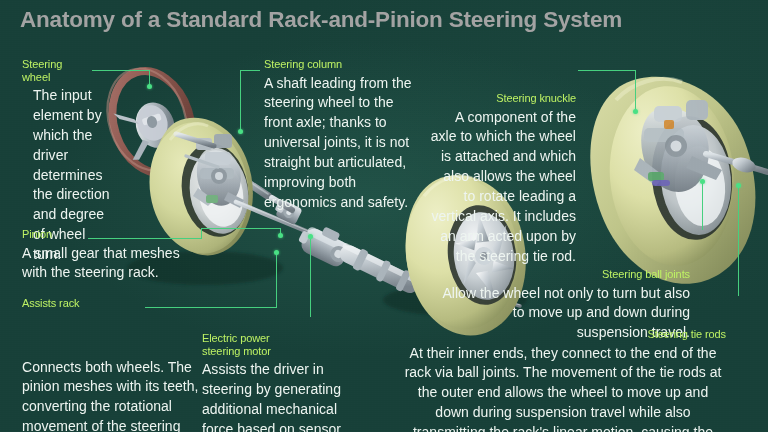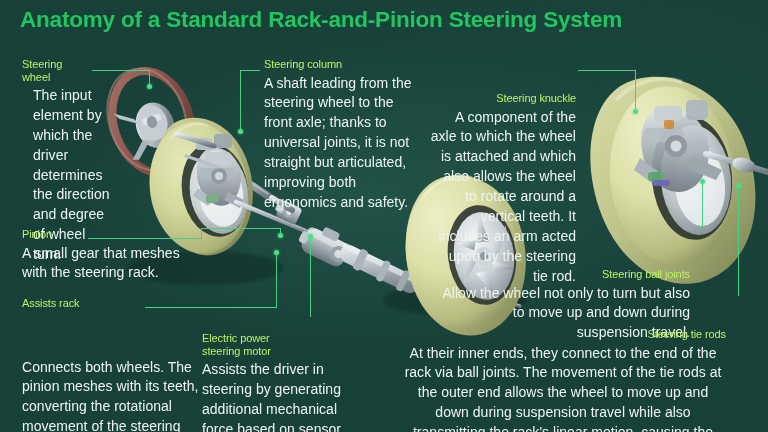--- a/index.html
+++ b/index.html
@@ -37,21 +37,21 @@
 
   
   .title {
     position: absolute;
     left: 20px;
     top: 8px;
     width: 730px;
     font-size: 22.5px;
     font-weight: 700;
     letter-spacing: -0.2px;
-    color: #22c55e;
+    color: #a3a3a3;
     line-height: 1.1;
     white-space: nowrap;
   }
 
   
   .callout { position: absolute; }
   .callout h3 {
     margin: 0 0 3px 0;
     font-size: 11px;
     font-weight: 400;
@@ -353,21 +353,21 @@
     <p style="width:80px;margin-left:11px;">The input element by which the driver determines the direction and degree of wheel turn.</p>
   </div>
 
   <div class="callout" style="left:264px; top:58px; width:150px;">
     <h3>Steering column</h3>
     <p style="width:150px;">A shaft leading from the steering wheel to the front axle; thanks to universal joints, it is not straight but articulated, improving both ergonomics and safety.</p>
   </div>
 
   <div class="callout ra" style="left:430px; top:58px; width:146px;">
     <h3>Steering knuckle</h3>
-    <p>A component of the axle to which the wheel is attached and which also allows the wheel to rotate around a vertical teeth. It includes an arm acted upon by the steering tie rod.</p>
+    <p>A component of the axle to which the wheel is attached and which also allows the wheel to rotate leading a vertical axis. It includes an arm acted upon by the steering tie rod.</p>
   </div>
 
   <div class="callout" style="left:22px; top:228px; width:176px;">
     <h3>Pinion</h3>
     <p style="width:176px;">A small gear that meshes with the steering rack.</p>
   </div>
 
   <div class="callout" style="left:22px; top:297px; width:176px;">
     <h3>Assists rack</h3>
     <p style="width:178px;margin-top:48px;">Connects both wheels. The pinion meshes with its teeth, converting the rotational movement of the steering wheel into linear motion (moving the rack left or right).</p>

